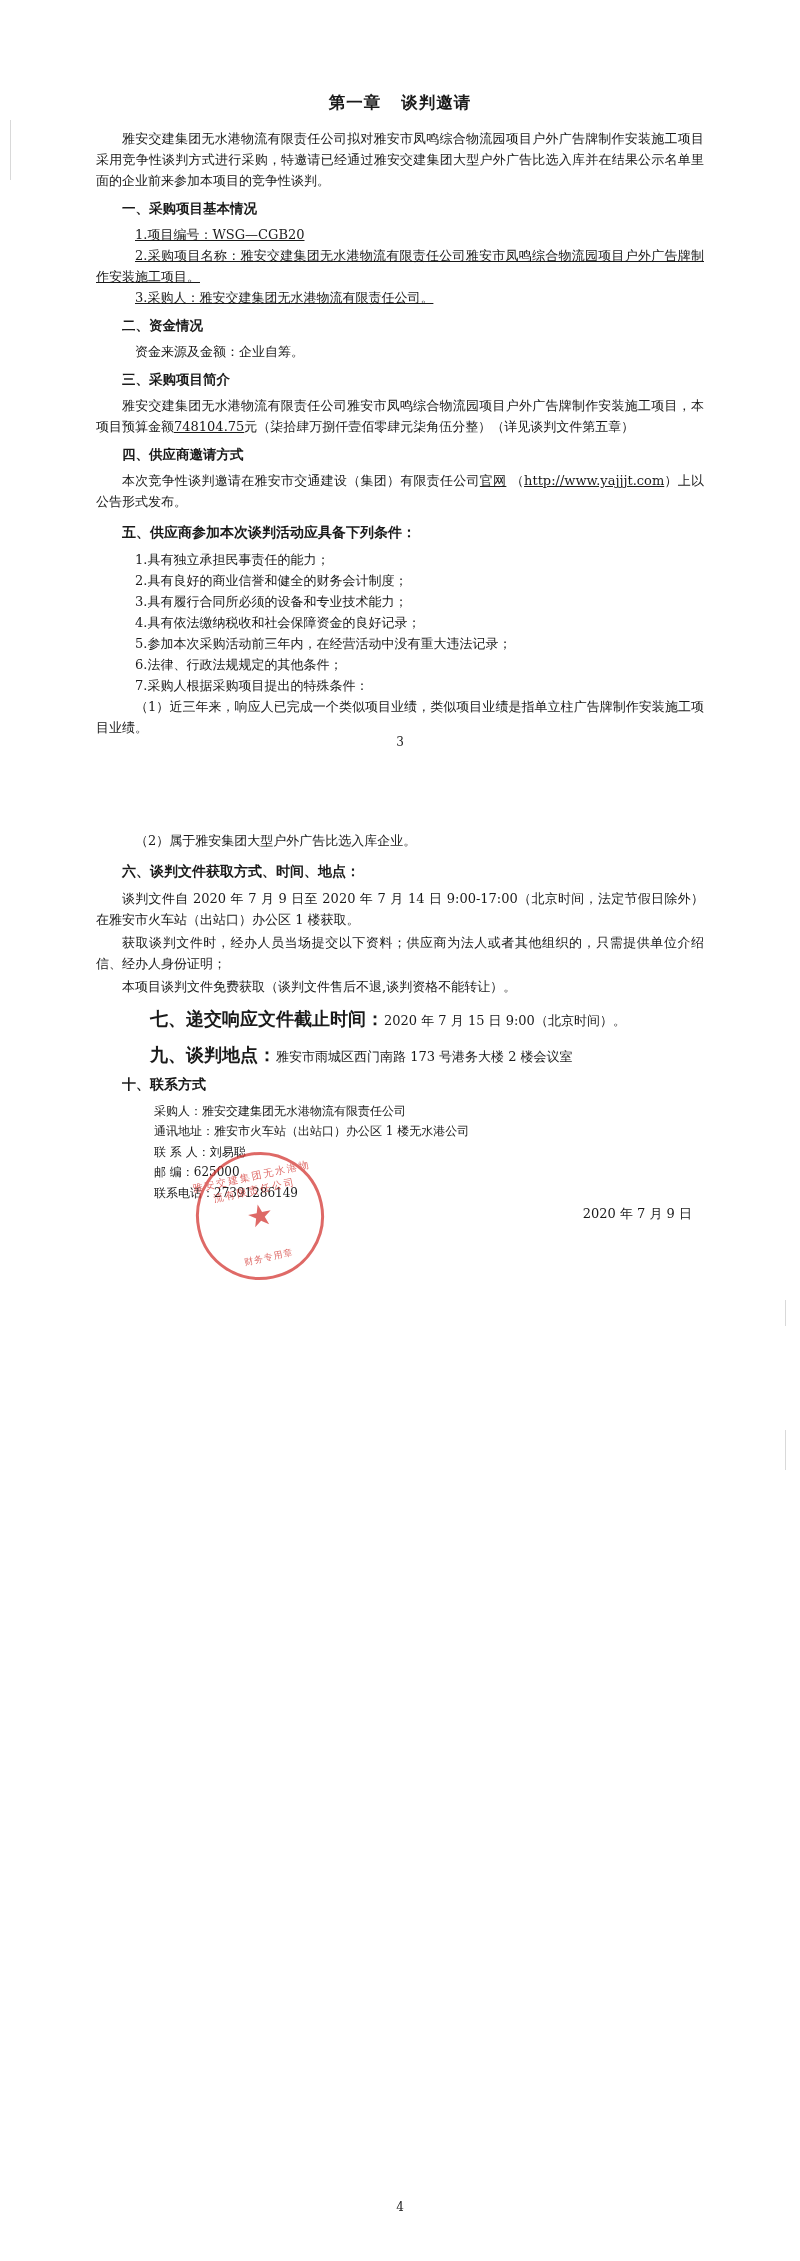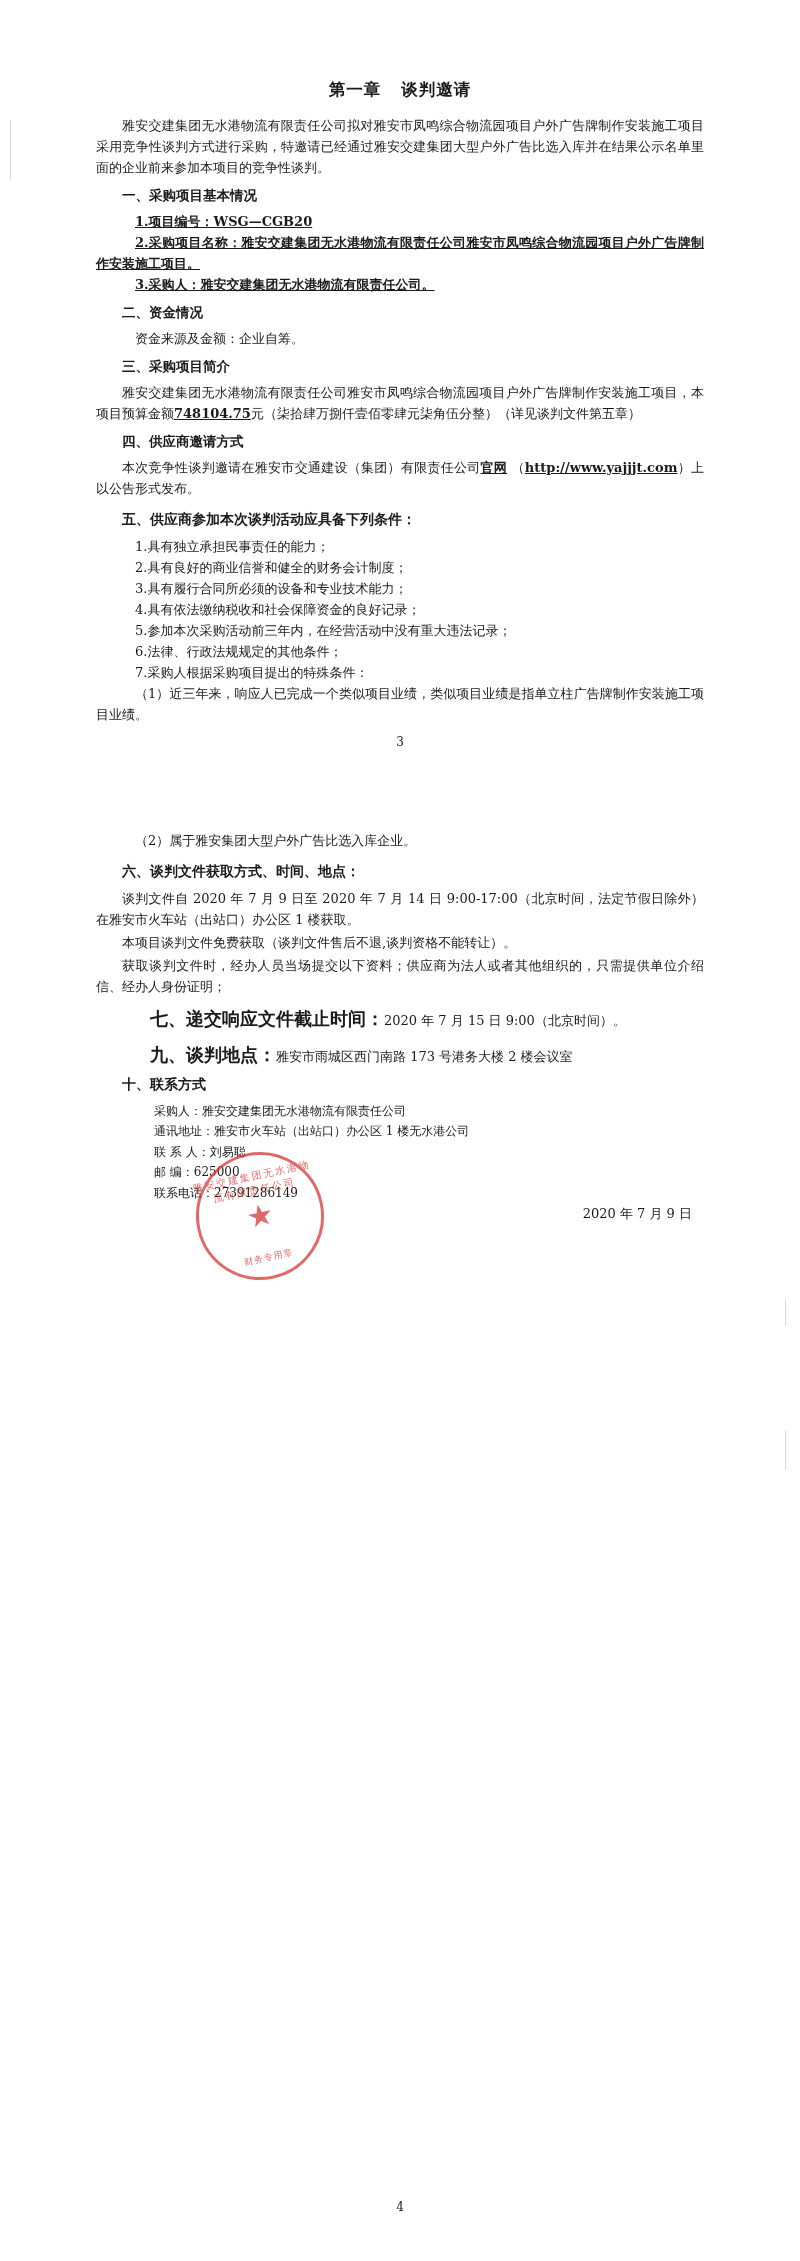--- a/index.html
+++ b/index.html
@@ -21,21 +21,21 @@
     height: 2261px;
     box-sizing: border-box;
   }
   .sheet {
     position: absolute;
     left: 0;
     width: 800px;
     box-sizing: border-box;
     padding: 0 96px;
   }
-  .sheet-1 { top: 79px; }
+  .sheet-1 { top: 92px; }
   .sheet-2 { top: 830px; }
 
   h1.chapter-title {
     font-size: 16.5px;
     font-weight: bold;
     text-align: center;
     margin: 0 0 14px 0;
     letter-spacing: 1px;
     font-family: "DejaVu Serif", "Liberation Serif", serif;
   }
@@ -63,21 +63,21 @@
     font-weight: bold;
     margin: 9px 0 5px 0;
     text-indent: 26px;
   }
   .item {
     font-size: 13px;
     line-height: 1.62;
     text-indent: 39px;
     margin: 0;
   }
-  .u { text-decoration: underline; font-weight: bold; }
+  .u { text-decoration: underline; }
   .inline-head {
     font-weight: bold;
     font-size: 18px;
     margin-left: 28px;
   }
   .page-num {
     position: absolute;
     width: 800px;
     text-align: center;
     font-size: 12px;
@@ -199,22 +199,22 @@
   </div>
 
   <div class="page-num page-num-1">3</div>
 
   <div class="sheet sheet-2">
 
     <p class="indent3">（2）属于雅安集团大型户外广告比选入库企业。</p>
 
     <p class="sec-head-lg">六、谈判文件获取方式、时间、地点：</p>
     <p class="indent2">谈判文件自 2020 年 7 月 9 日至 2020 年 7 月 14 日 9:00-17:00（北京时间，法定节假日除外）在雅安市火车站（出站口）办公区 1 楼获取。</p>
+    <p class="indent2">获取谈判文件时，经办人员当场提交以下资料；供应商为法人或者其他组织的，只需提供单位介绍信、经办人身份证明；</p>
     <p class="indent2">本项目谈判文件免费获取（谈判文件售后不退,谈判资格不能转让）。</p>
-    <p class="indent2">获取谈判文件时，经办人员当场提交以下资料；供应商为法人或者其他组织的，只需提供单位介绍信、经办人身份证明；</p>
 
     <p class="indent2" style="margin-top:7px;">
       <span class="inline-head">七、递交响应文件截止时间：</span><span>2020 年 7 月 15 日 9:00（北京时间）。</span>
     </p>
 
 
     <p class="indent2" style="margin-top:7px;">
       <span class="inline-head">九、谈判地点：</span><span>雅安市雨城区西门南路 173 号港务大楼 2 楼会议室</span>
     </p>
 

